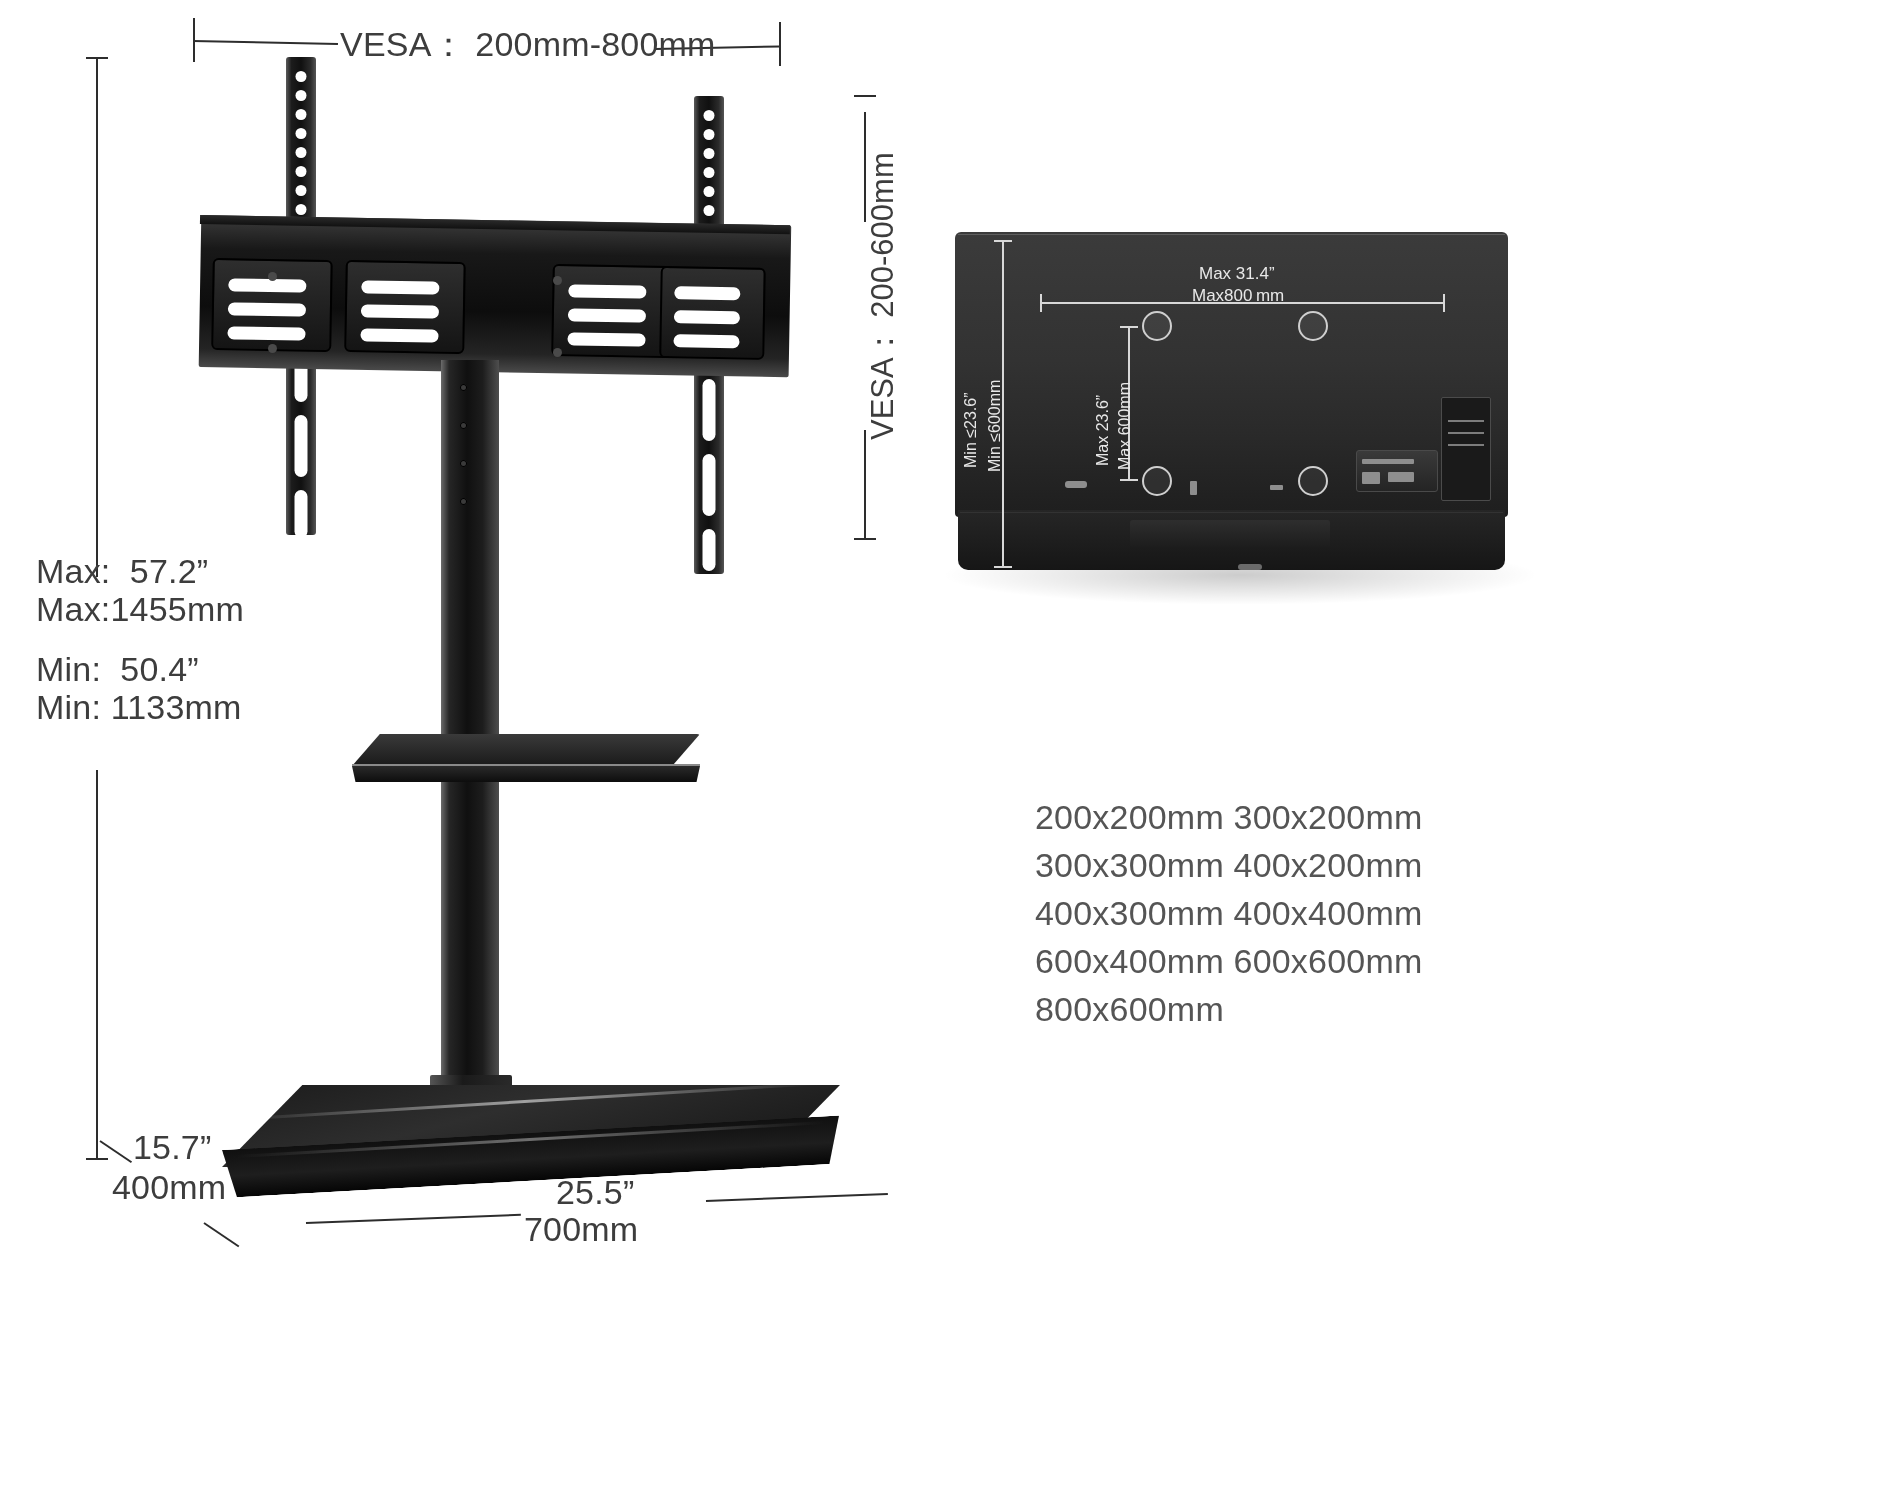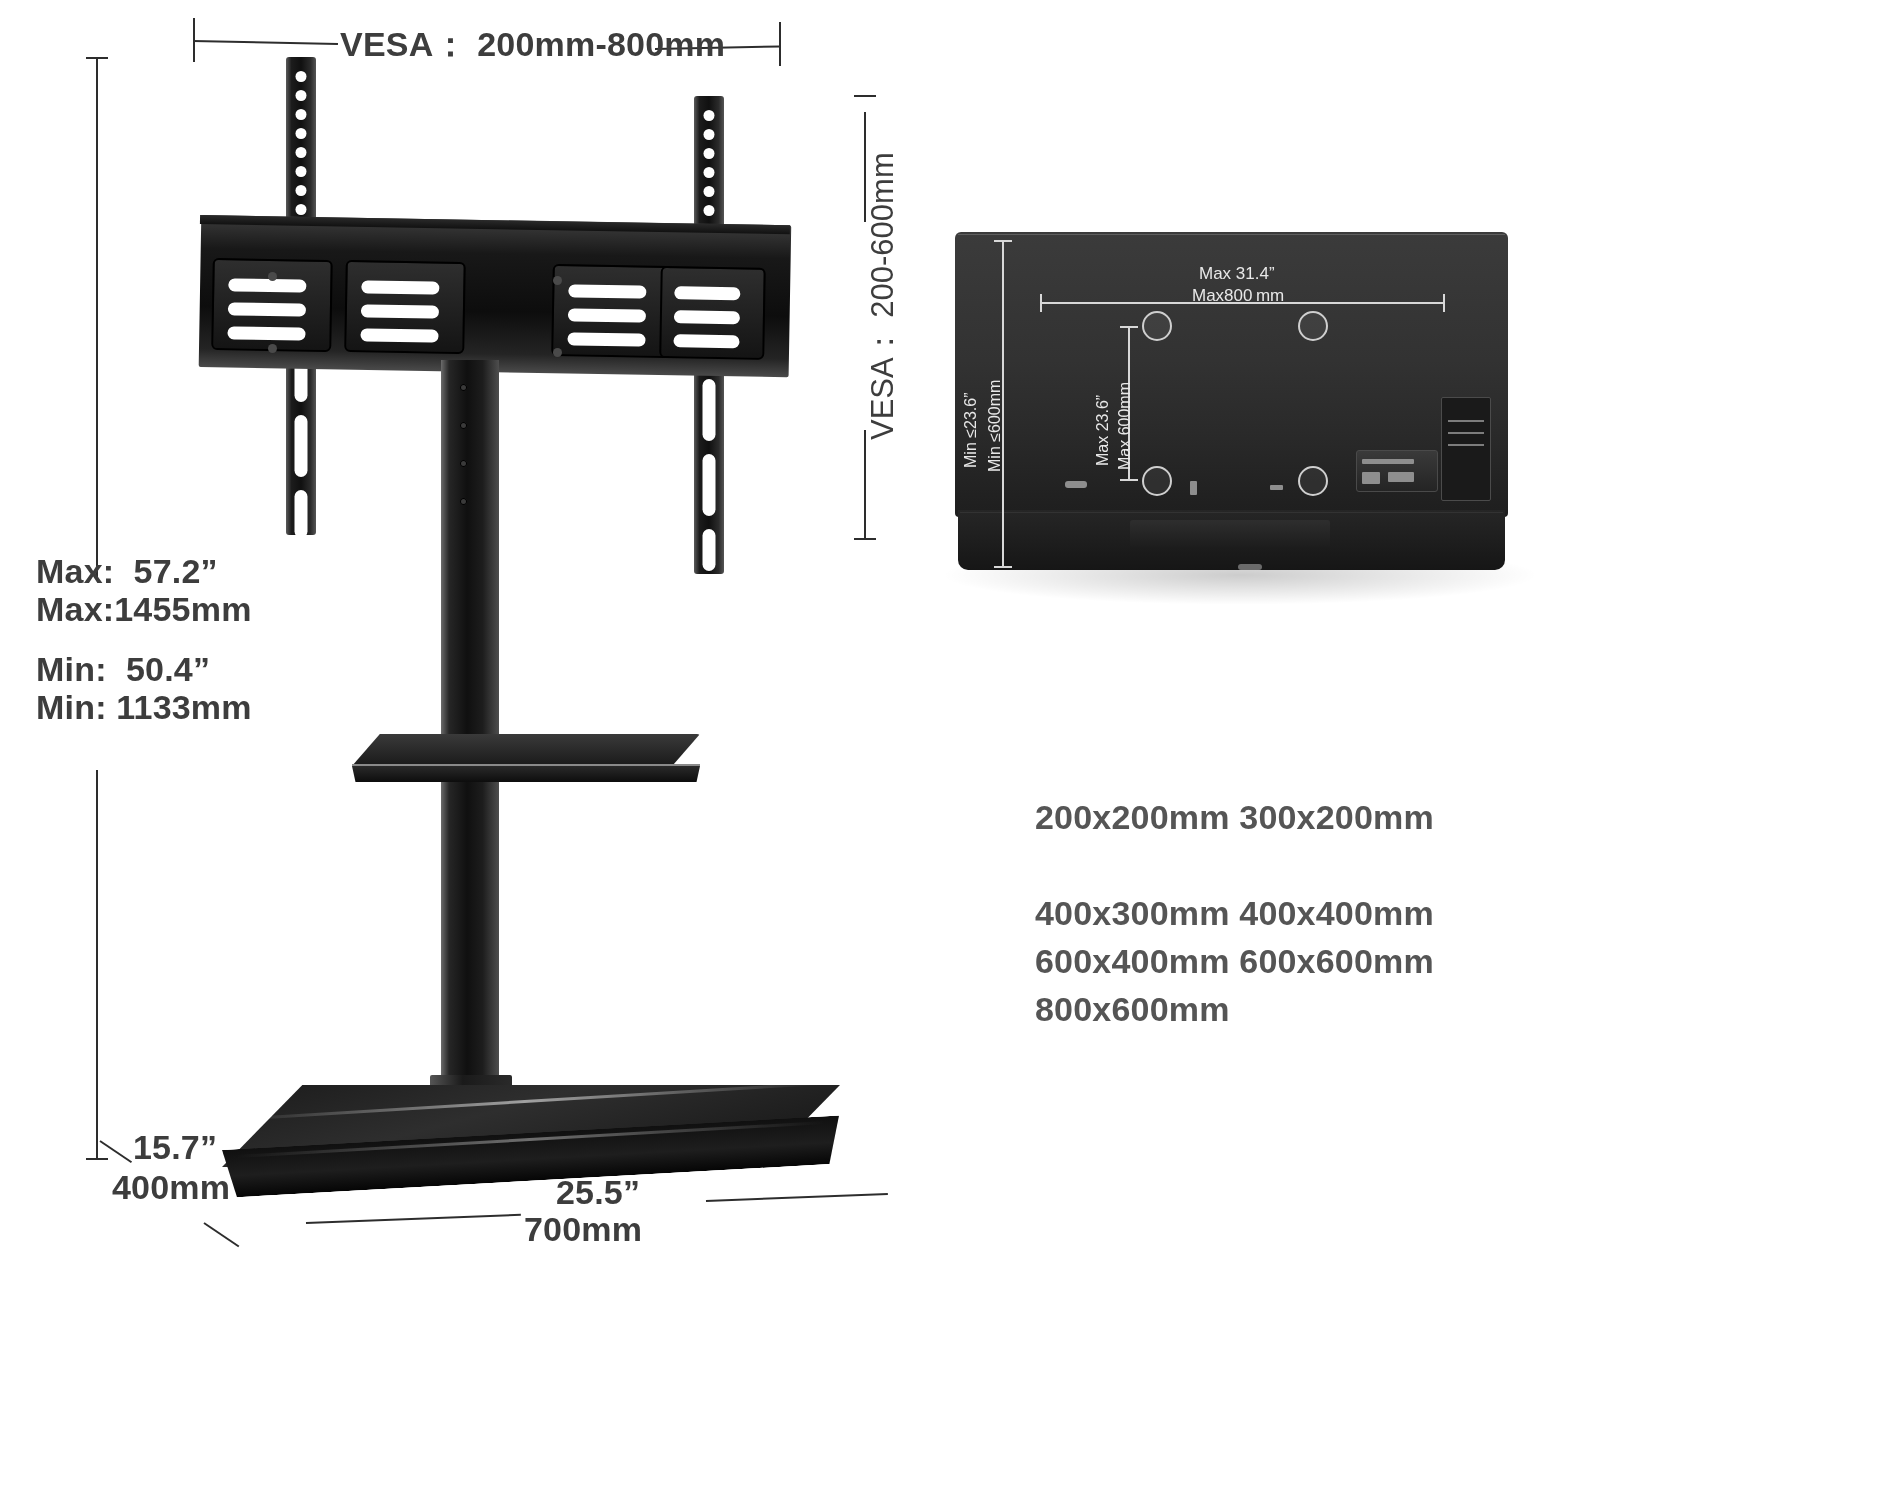--- a/index.html
+++ b/index.html
@@ -5,21 +5,21 @@
   * { box-sizing: border-box; }
   html, body {
     margin: 0; padding: 0;
     width: 1900px; height: 1500px;
     background: #ffffff;
     font-family: "Liberation Sans", sans-serif;
     overflow: hidden;
   }
   #root { position: relative; width: 1900px; height: 1500px; background: #fff; }
 
-  .txt { position: absolute; color: #3a3a3a; font-weight: 700; white-space: pre; letter-spacing: .2px; }
+  .txt { position: absolute; color: #3a3a3a; font-weight: 400; white-space: pre; letter-spacing: .2px; }
   .dim-lg { font-size: 34px; color: #3d3d3d; }
   .head-bold { font-size: 49px; font-weight: 700; color: #0b0b0b; letter-spacing: -.5px; }
   .vesa-item { font-size: 34px; color: #555; }
 
   .line { position: absolute; background: #2d2d2d; }
   .hline { height: 2px; }
   .vline { width: 2px; }
 
   .vert-label {
     position: absolute;
@@ -321,17 +321,18 @@
   <div class="tv-label-vert" style="left:1116px;top:470px;">Max 600mm</div>
 
   <div class="tv-dim-line" style="left:1002px;top:240px;width:2px;height:328px;"></div>
   <div class="tv-dim-line" style="left:994px;top:240px;width:18px;height:2px;"></div>
   <div class="tv-dim-line" style="left:994px;top:566px;width:18px;height:2px;"></div>
   <div class="tv-label-vert" style="left:962px;top:468px;">Min ≤23.6”</div>
   <div class="tv-label-vert" style="left:986px;top:472px;">Min ≤600mm</div>
 
 
   <div class="txt vesa-item" style="left:1035px;top:798px;">200x200mm 300x200mm</div>
+  <div class="txt vesa-item" style="left:1035px;top:846px;">300x300mm 400x200mm</div>
   <div class="txt vesa-item" style="left:1035px;top:894px;">400x300mm 400x400mm</div>
   <div class="txt vesa-item" style="left:1035px;top:942px;">600x400mm 600x600mm</div>
   <div class="txt vesa-item" style="left:1035px;top:990px;">800x600mm</div>
 
 </div>
 
 </body></html>

